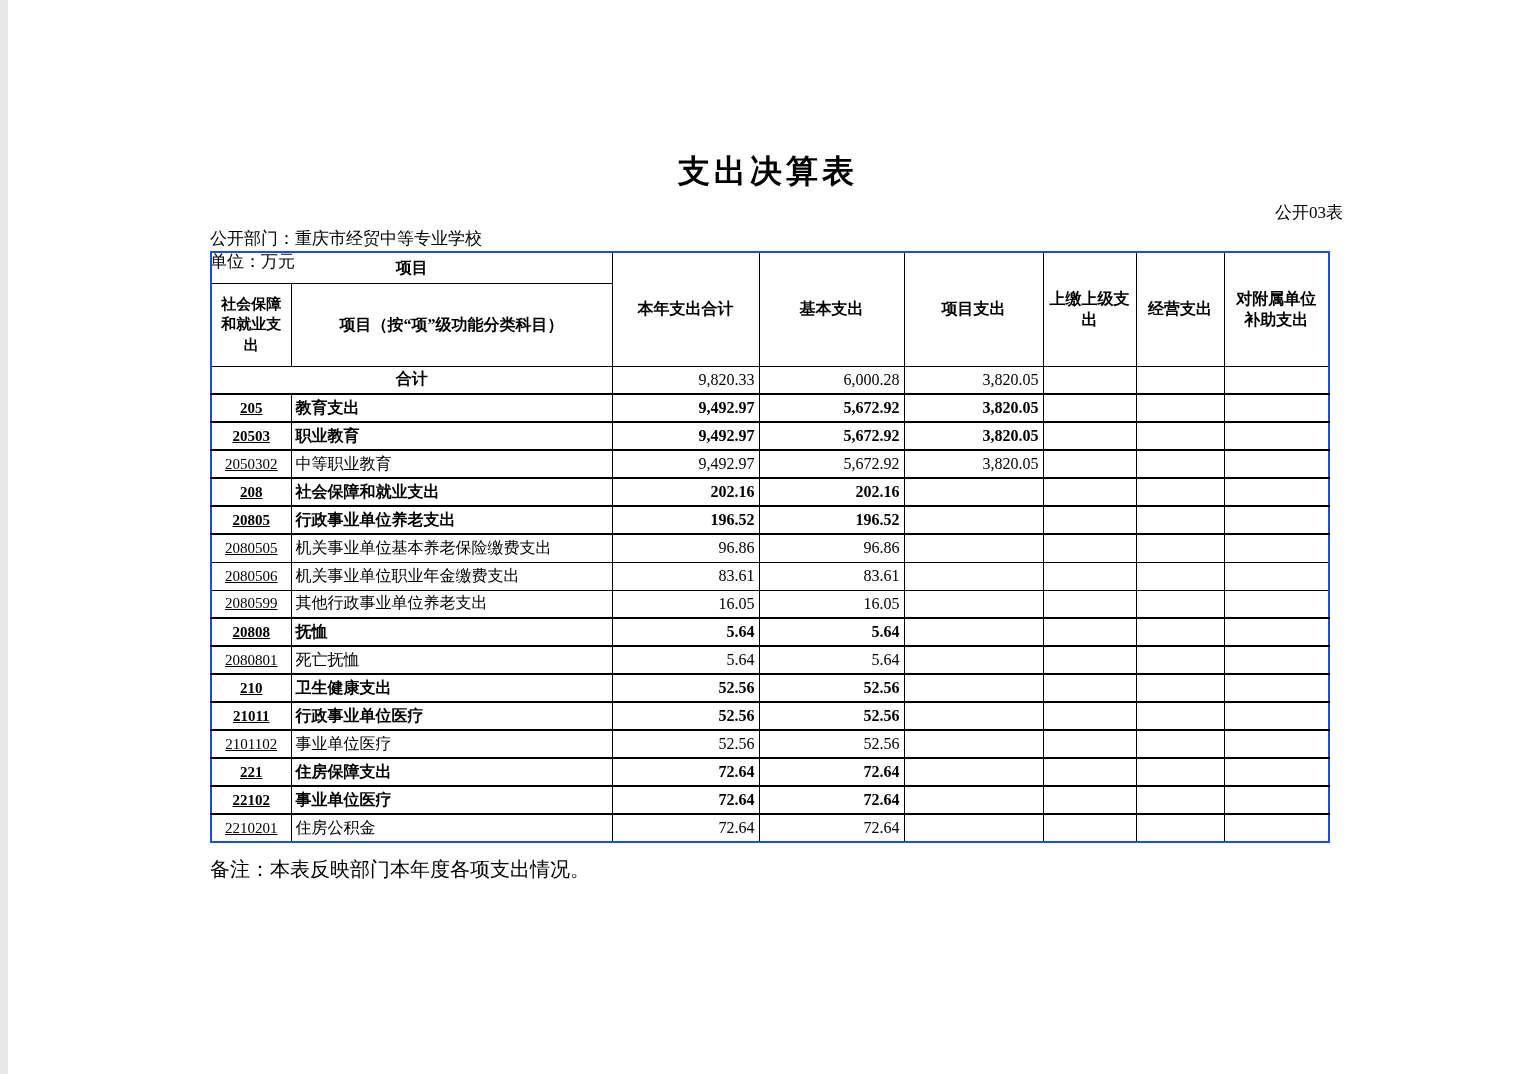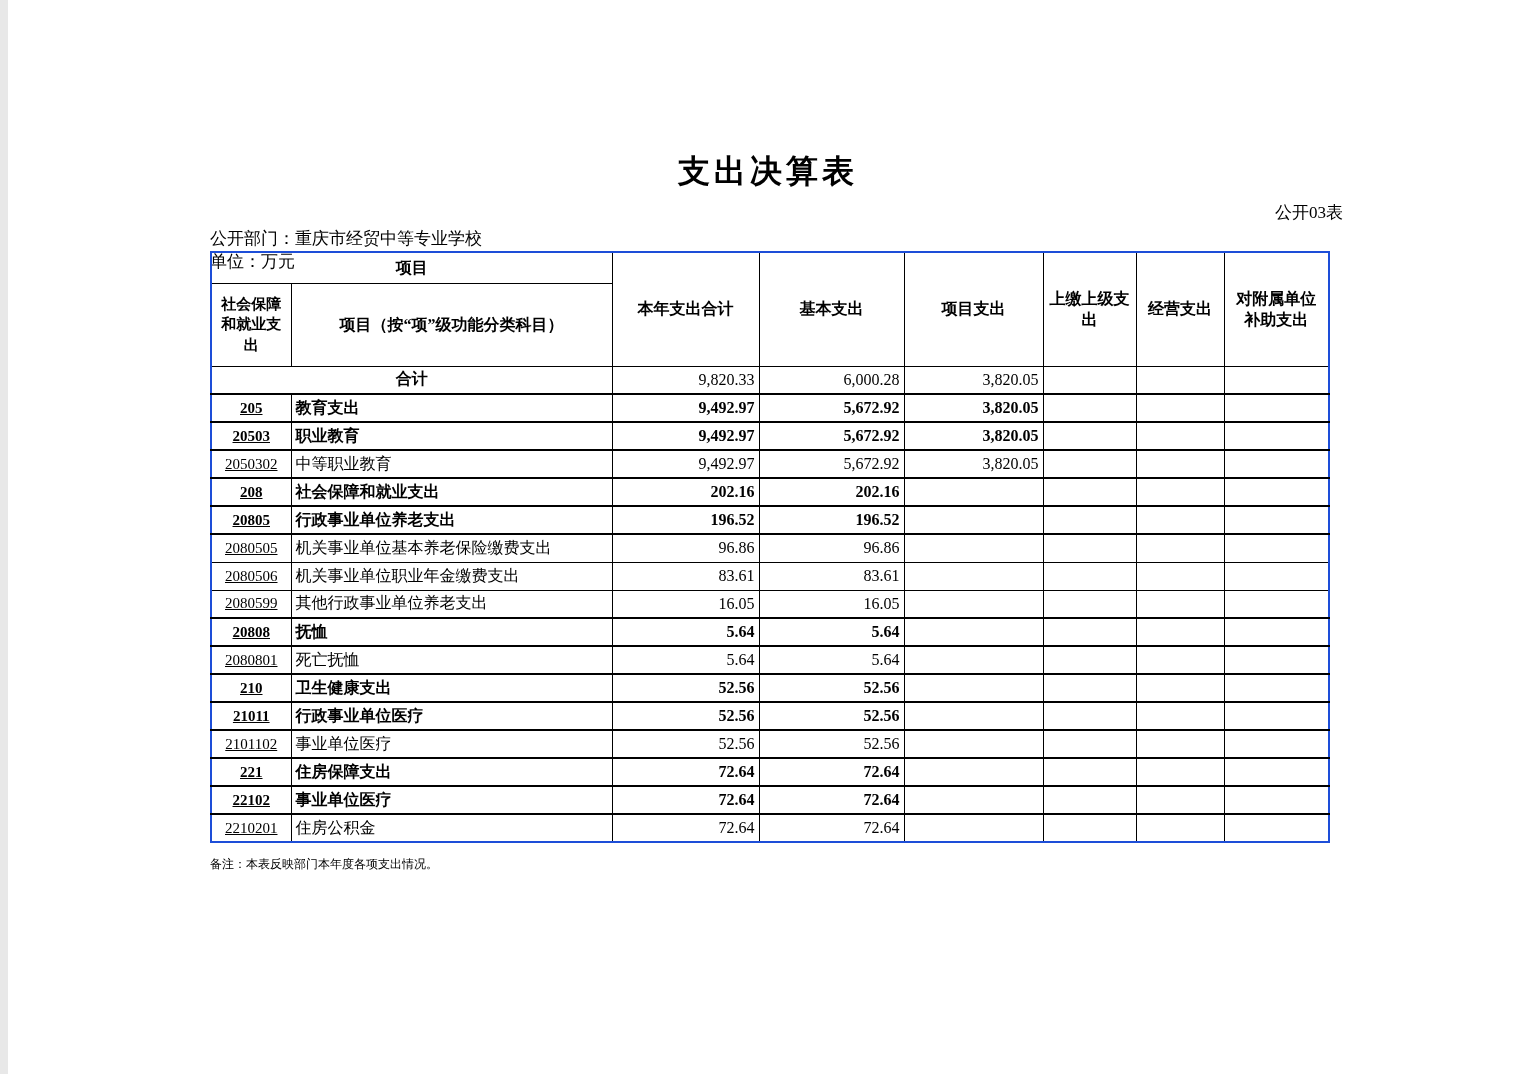--- a/index.html
+++ b/index.html
@@ -72,21 +72,21 @@
   td.code { font-size: 15px; text-align: center; padding-left: 4px; text-decoration: underline; }
   td.pname { font-size: 16px; text-align: left; padding-left: 27px; }
   td.num { font-size: 16px; text-align: right; padding-right: 8px; }
   tr.bold td { font-weight: bold; border-top: 2px solid #000; border-bottom: 2px solid #000; }
   tr.bold td.pname { }
   tr.total-row td.total-label { text-align: center; font-weight: bold; font-size: 16px; }
   .note {
     position: absolute;
     top: 856px;
     left: 202px;
-    font-size: 12px;
+    font-size: 20px;
   }
 </style>
 </head>
 <body>
 
 <div class="page">
 
   <div class="title">支出决算表</div>
 
   <div class="table-code">公开03表</div>

